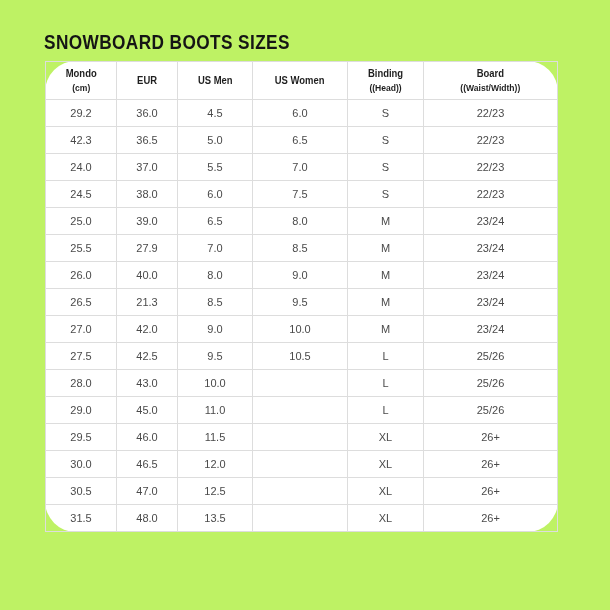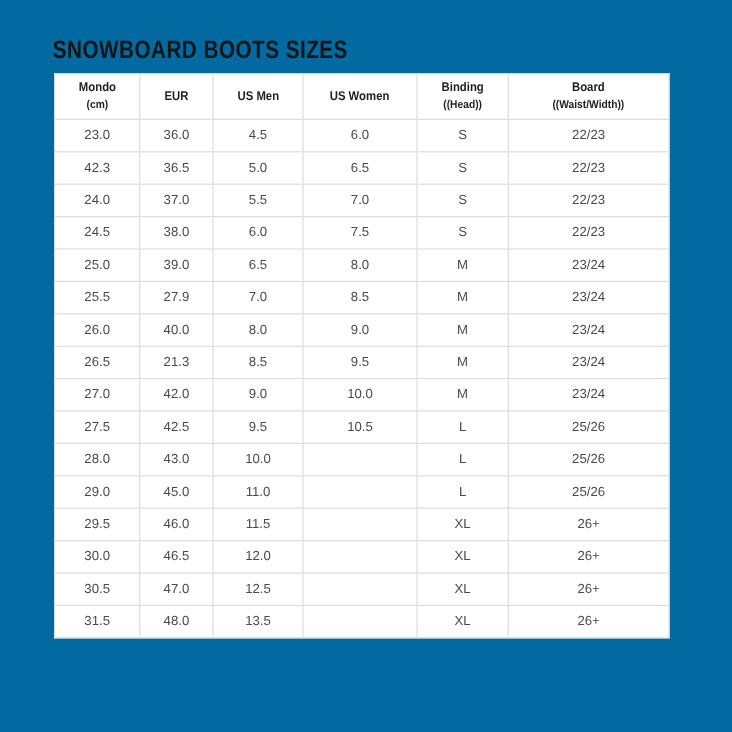--- a/index.html
+++ b/index.html
@@ -5,41 +5,42 @@
   * { box-sizing: border-box; }
   html, body {
     margin: 0; padding: 0;
     width: 610px; height: 610px;
     background: #ffffff;
     font-family: "Liberation Sans", sans-serif;
   }
   .page {
     position: relative;
     width: 610px; height: 610px;
-    background: #0369a1;
+    background: #bef264;
     overflow: hidden;
   }
   .page-title {
     position: absolute;
     left: 44px; top: 30px;
     font-size: 21px;
     font-weight: 700;
     color: #151515;
     letter-spacing: 0.5px;
     white-space: nowrap;
     transform: scaleX(0.82);
     transform-origin: left center;
   }
   table.size-chart {
     position: absolute;
     left: 45px; top: 61px;
     width: 512px;
     border-collapse: collapse;
     table-layout: fixed;
     background: #ffffff;
+    border-radius: 31px;
   }
   table.size-chart th, table.size-chart td {
     border: 1px solid #dddddd;
     text-align: center;
     vertical-align: middle;
     padding: 0;
   }
   table.size-chart th {
     height: 38px;
     font-weight: 700;
@@ -84,21 +85,21 @@
           <th><span class="hdr-inner">Mondo<span class="hdr-sub">(cm)</span></span></th>
           <th><span class="hdr-inner">EUR</span></th>
           <th><span class="hdr-inner">US Men</span></th>
           <th><span class="hdr-inner">US Women</span></th>
           <th><span class="hdr-inner">Binding<span class="hdr-sub">((Head))</span></span></th>
           <th><span class="hdr-inner">Board<span class="hdr-sub">((Waist/Width))</span></span></th>
         </tr>
     </thead>
     <tbody>
         <tr>
-          <td>23.0</td>
+          <td>29.2</td>
           <td>36.0</td>
           <td>4.5</td>
           <td>6.0</td>
           <td>S</td>
           <td>22/23</td>
         </tr>
         <tr>
           <td>42.3</td>
           <td>36.5</td>
           <td>5.0</td>

